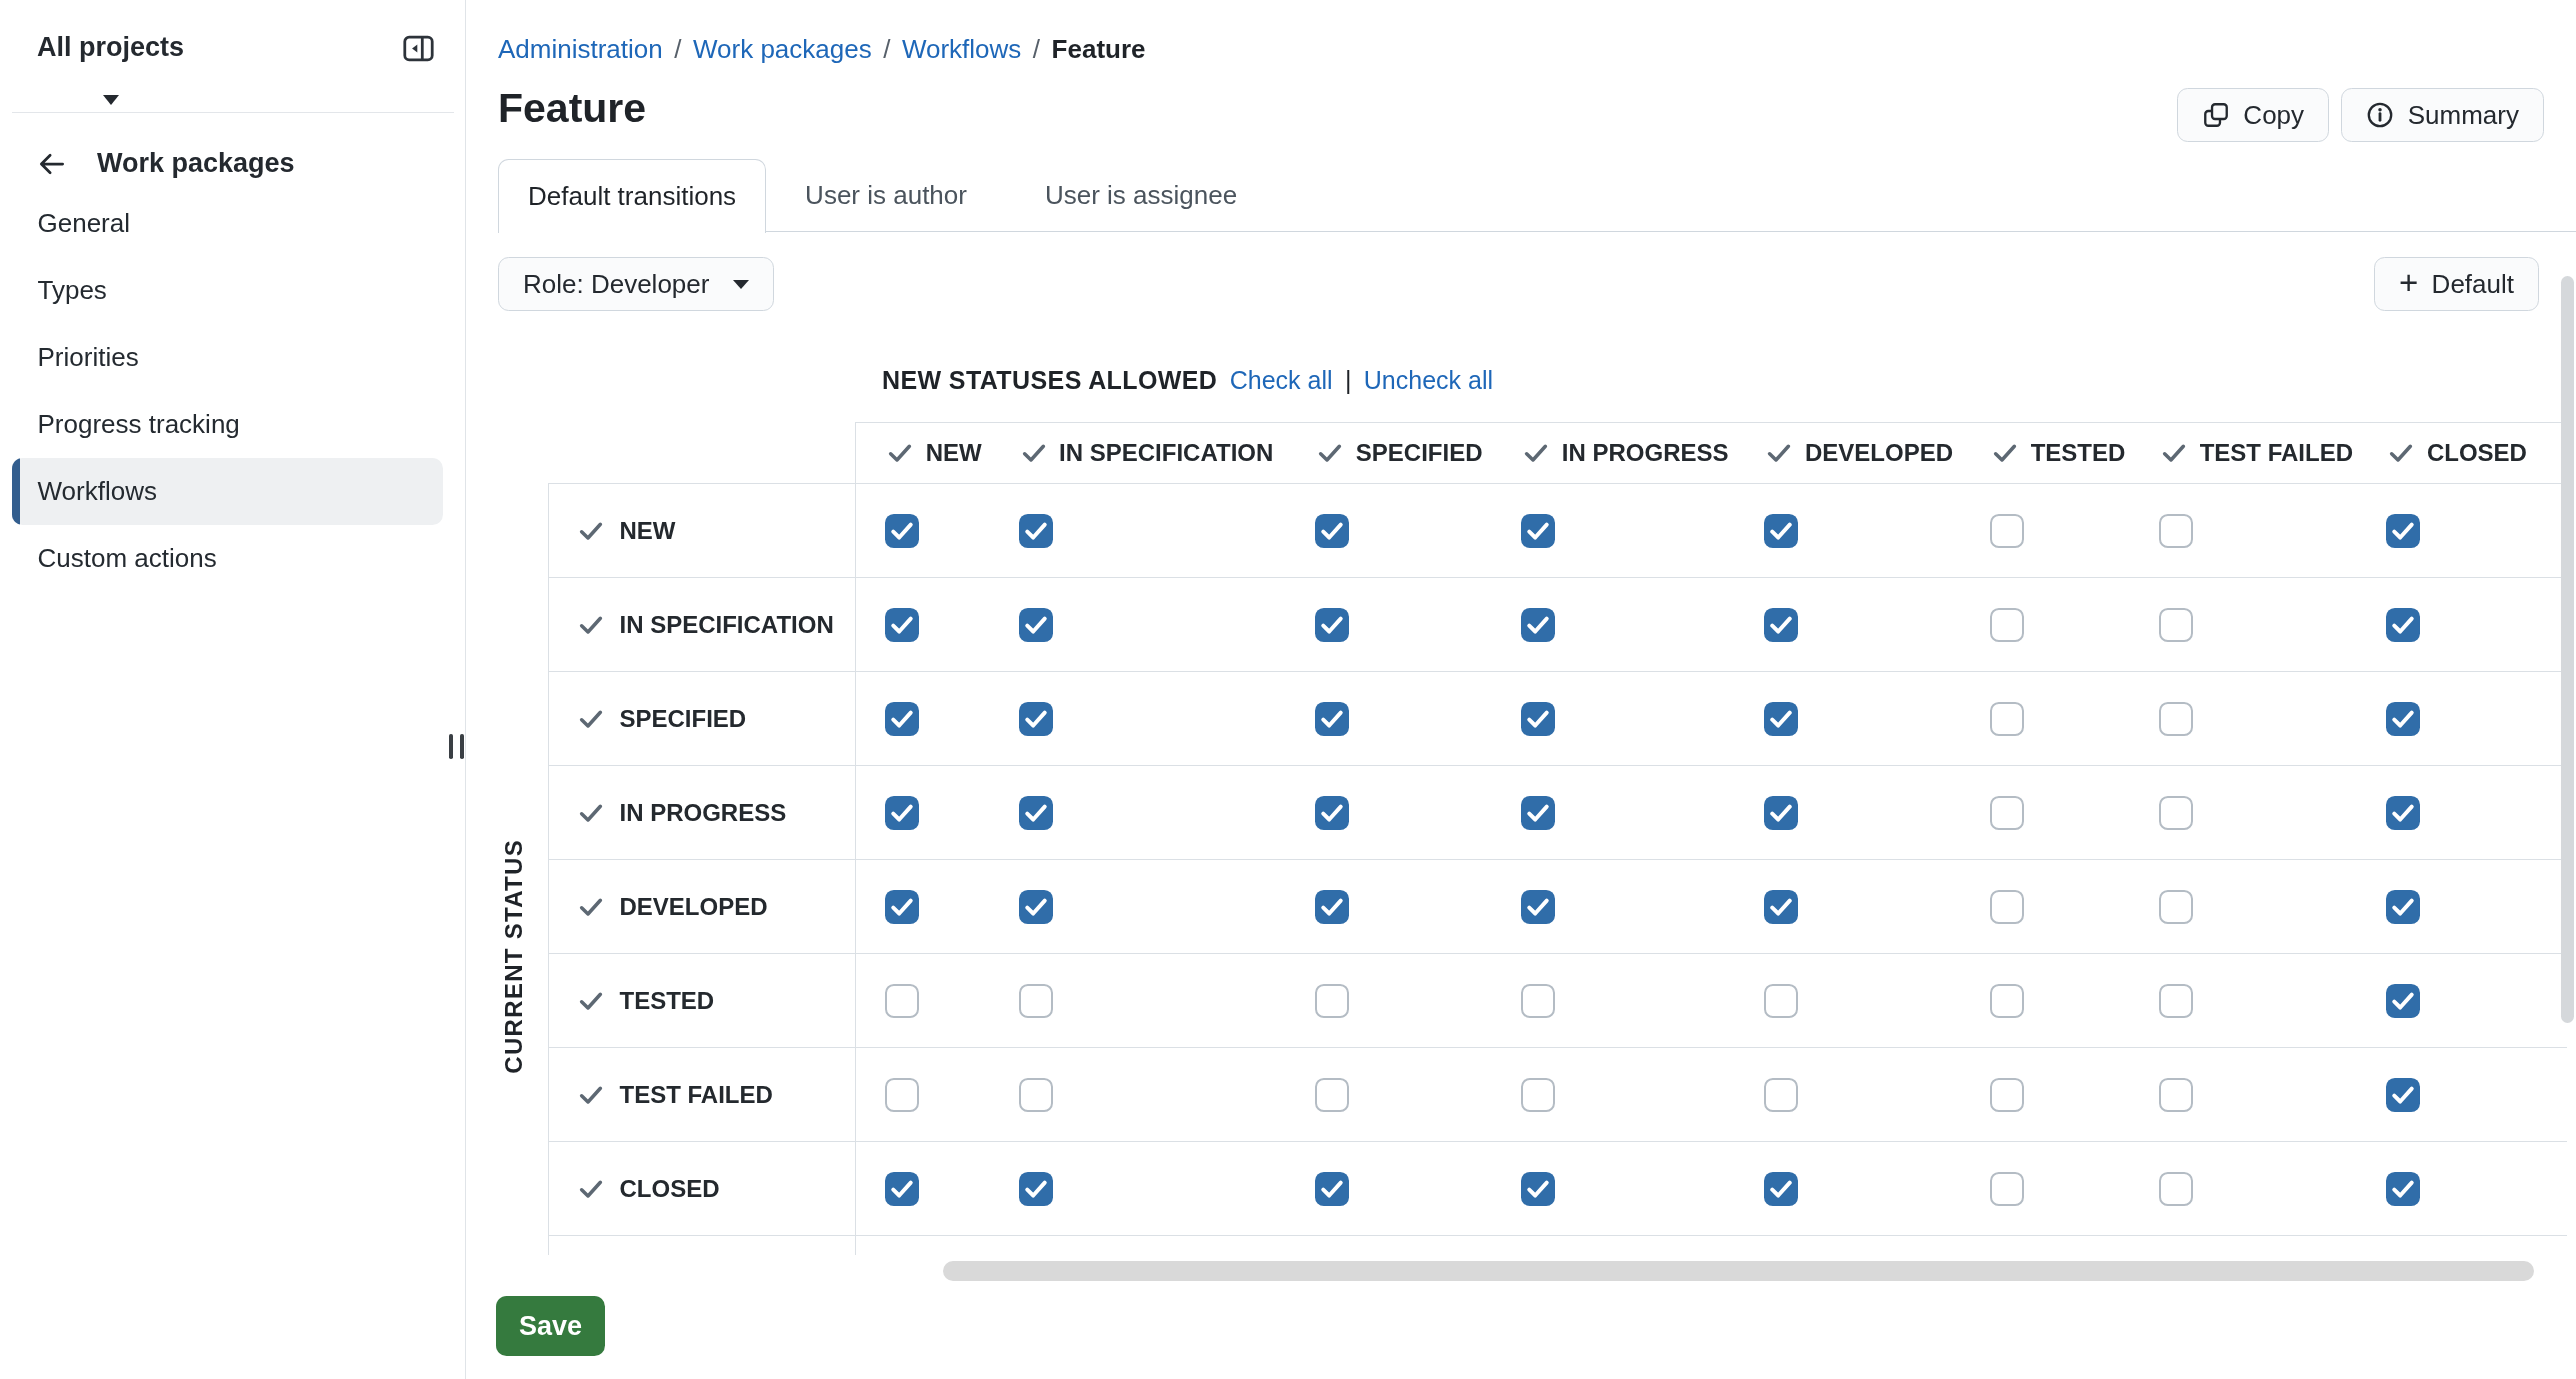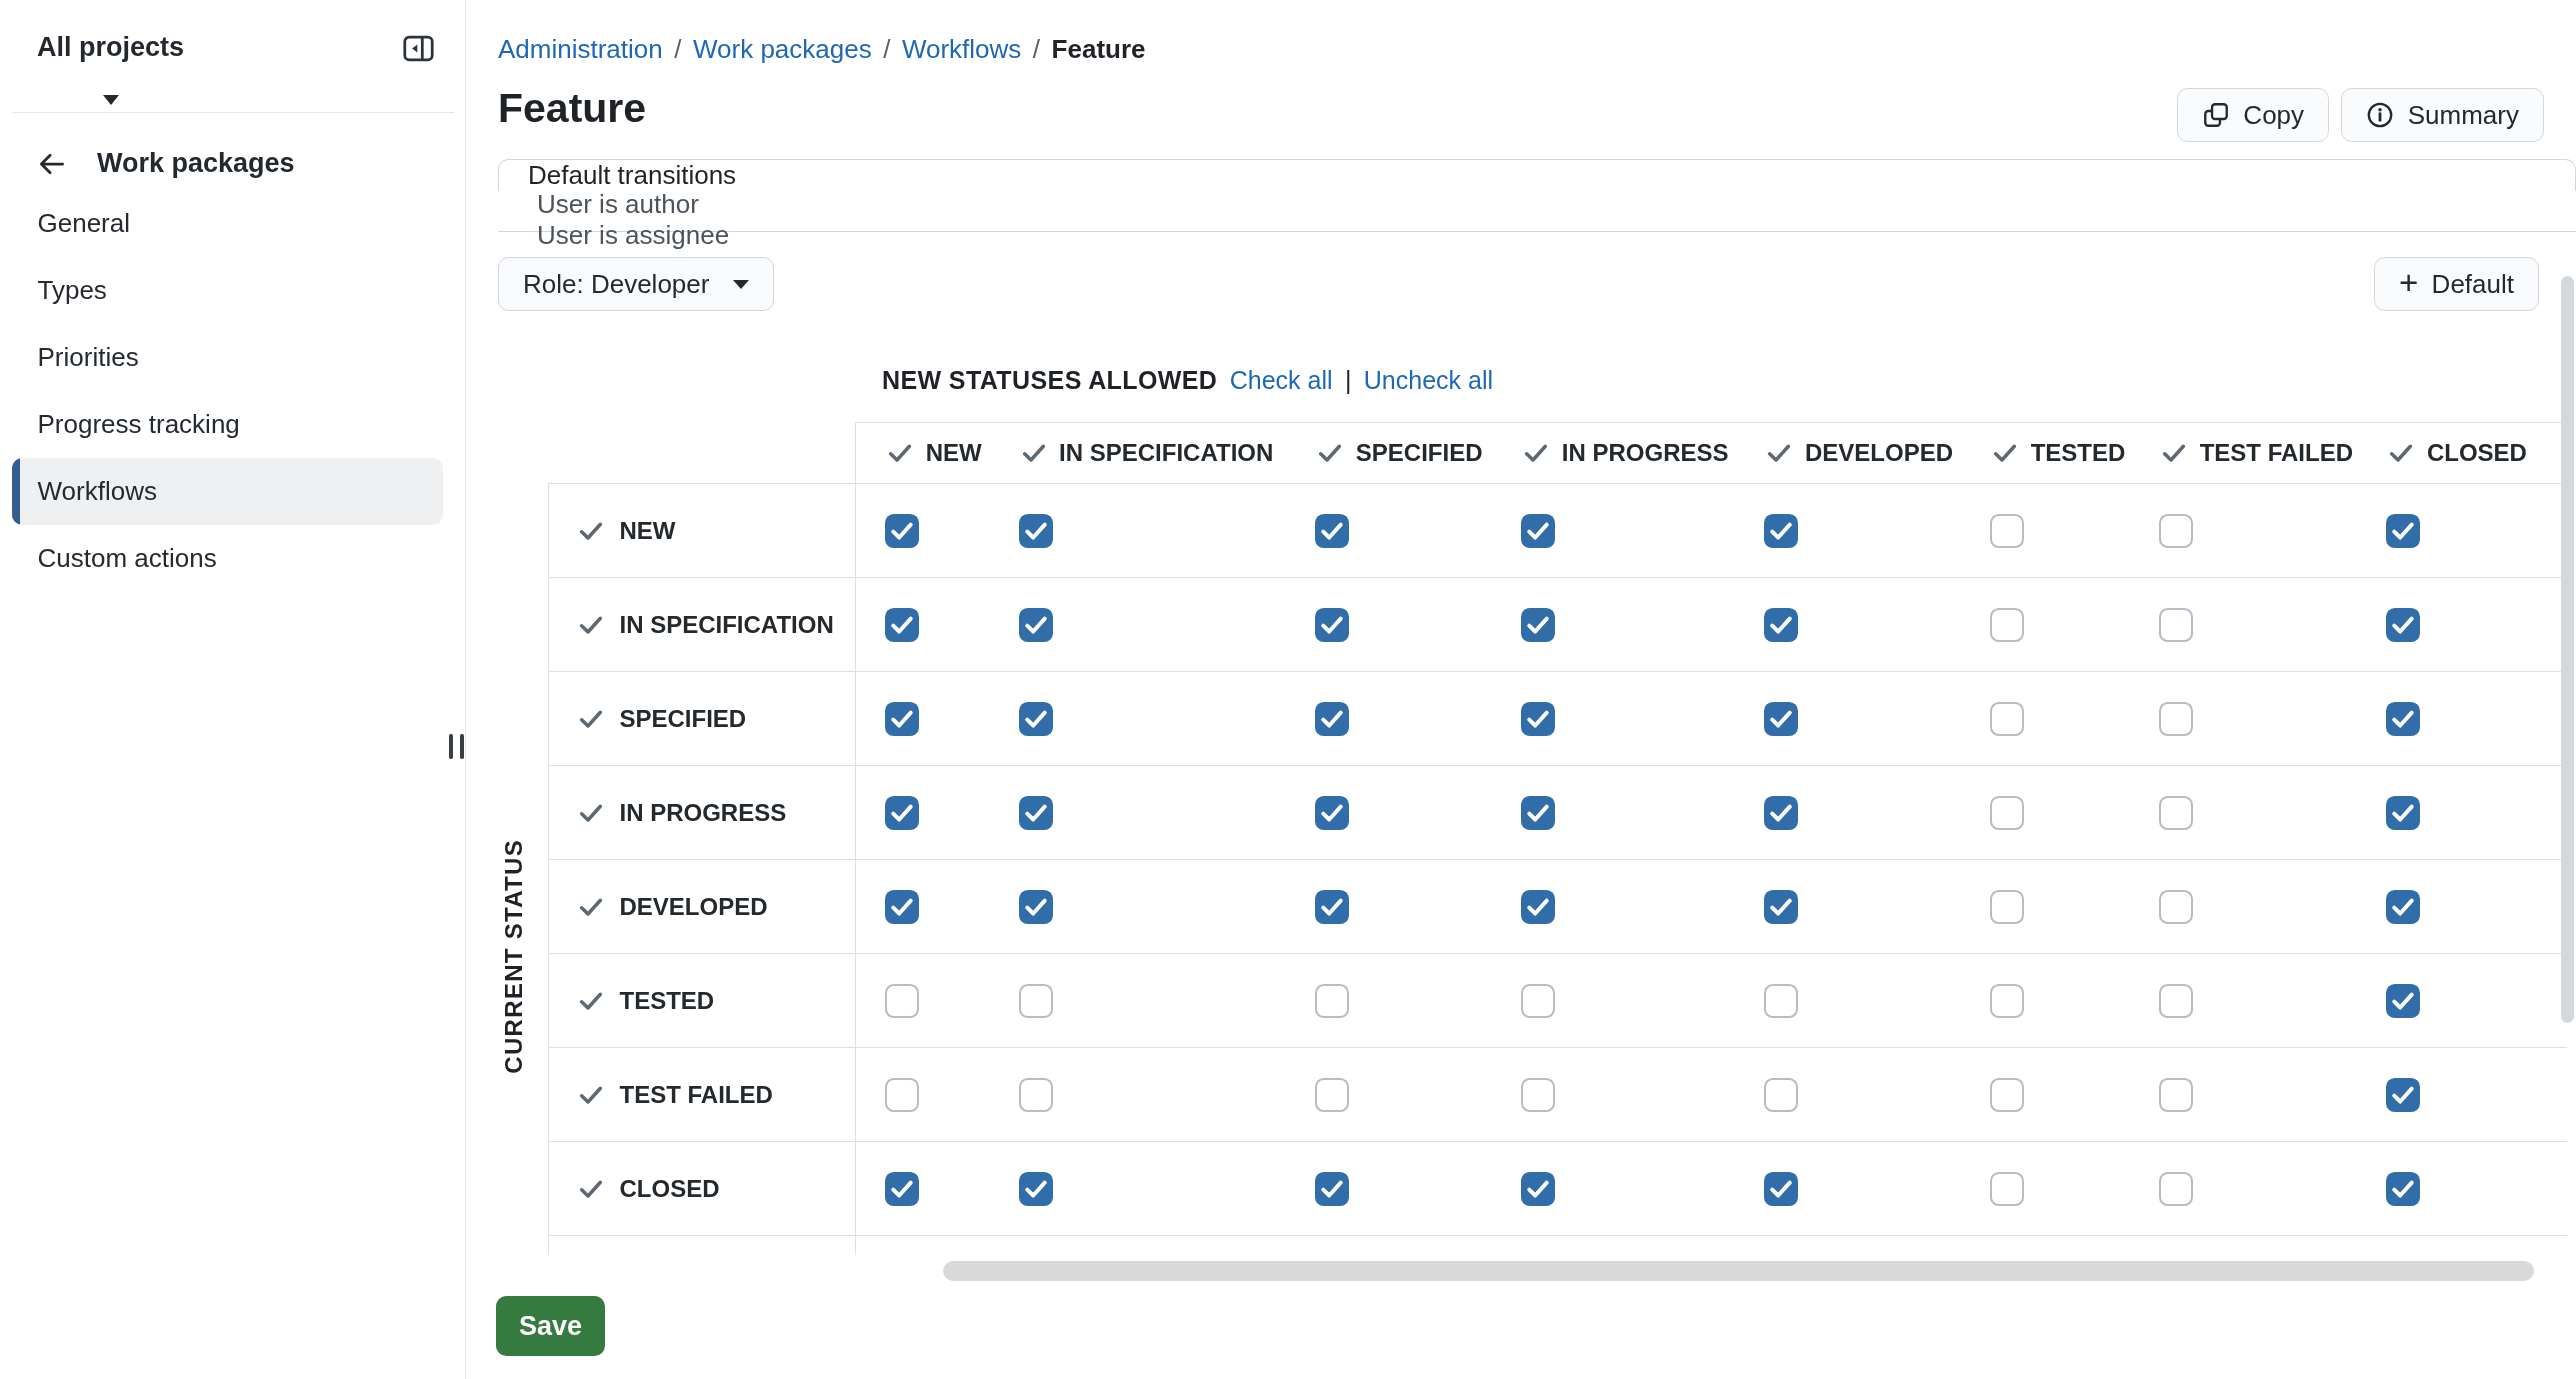--- a/index.html
+++ b/index.html
@@ -30,21 +30,21 @@
   .main{position:absolute;left:468px;top:0;right:0;bottom:0;}
   .breadcrumb{position:absolute;left:30px;top:34px;display:flex;align-items:center;gap:11.5px;font-size:26px;}
   .breadcrumb a{color:var(--link);text-decoration:none;cursor:pointer;}
   .crumb-sep{color:#57606a;}
   .crumb-current{font-weight:bold;color:var(--text);}
   .page-title{position:absolute;left:30px;top:85px;font-size:41px;font-weight:bold;color:var(--text);}
   .header-actions{position:absolute;right:32px;top:88px;display:flex;gap:12.4px;margin-left:39px;}
   .btn{display:inline-flex;align-items:center;gap:13.3px;height:54px;padding:0 24px;border:1.8px solid var(--border);border-radius:10.6px;background:#fafbfc;font-size:26px;color:#24292f;cursor:pointer;white-space:nowrap;}
 
   
-  .tabs{position:absolute;left:30px;top:159px;right:0;height:73px;display:flex;border-bottom:1.8px solid var(--border);flex-direction:column;}
+  .tabs{position:absolute;left:30px;top:159px;right:0;height:73px;display:flex;border-bottom:1.8px solid var(--border);}
   .tab{display:flex;align-items:center;padding:0 39px;font-size:26px;color:#4b545d;cursor:pointer;}
   .tab.active{border:1.8px solid var(--border);border-bottom:none;border-radius:10.6px 10.6px 0 0;background:#fff;color:var(--text);margin-bottom:-1.8px;padding:0 29px;}
 
   
   .role-btn{position:absolute;left:30px;top:257px;gap:18px;}
   .role-caret{width:0;height:0;border-left:8px solid transparent;border-right:8px solid transparent;border-top:9.7px solid #24292f;margin-left:5.3px;}
   .status-btn{position:absolute;right:37px;top:257px;}
   .plus-glyph{font-size:33px;font-weight:400;line-height:1;margin-top:-2.7px;}
 
   

